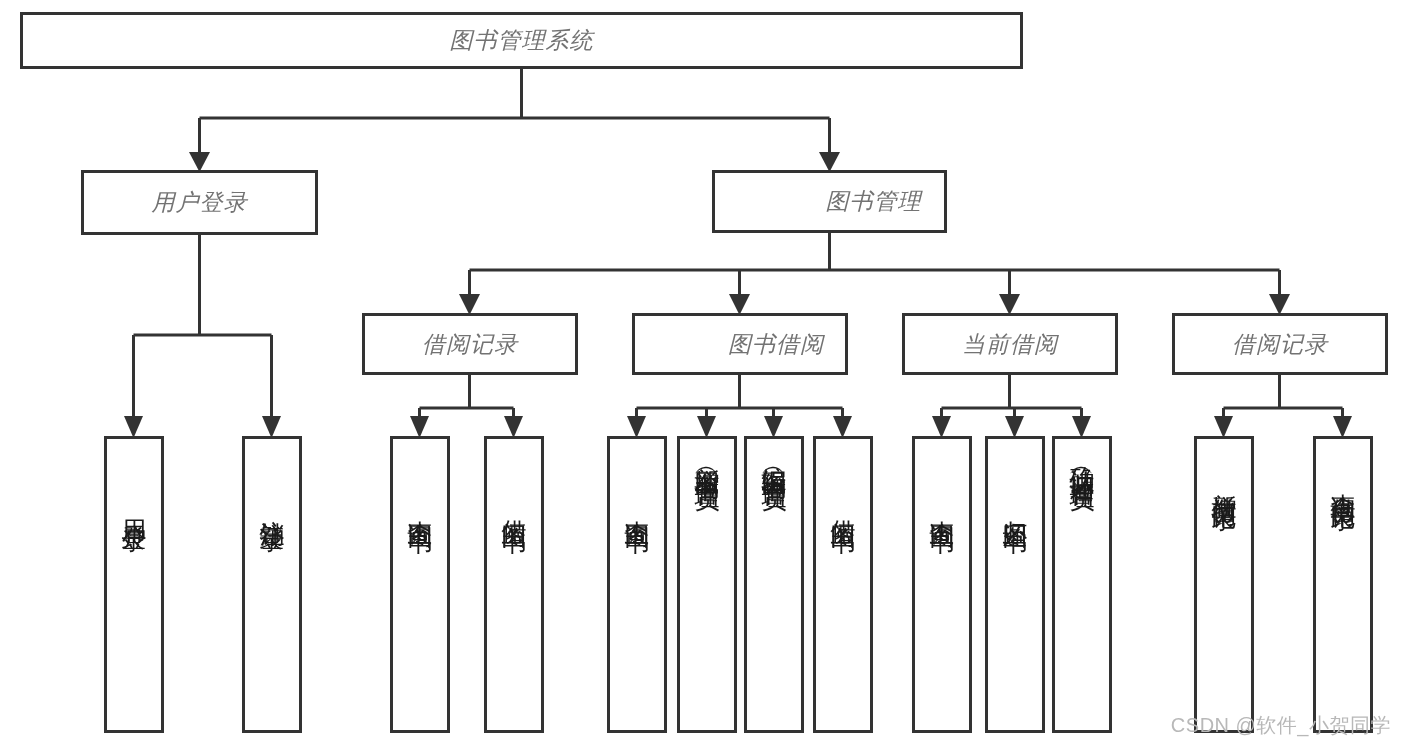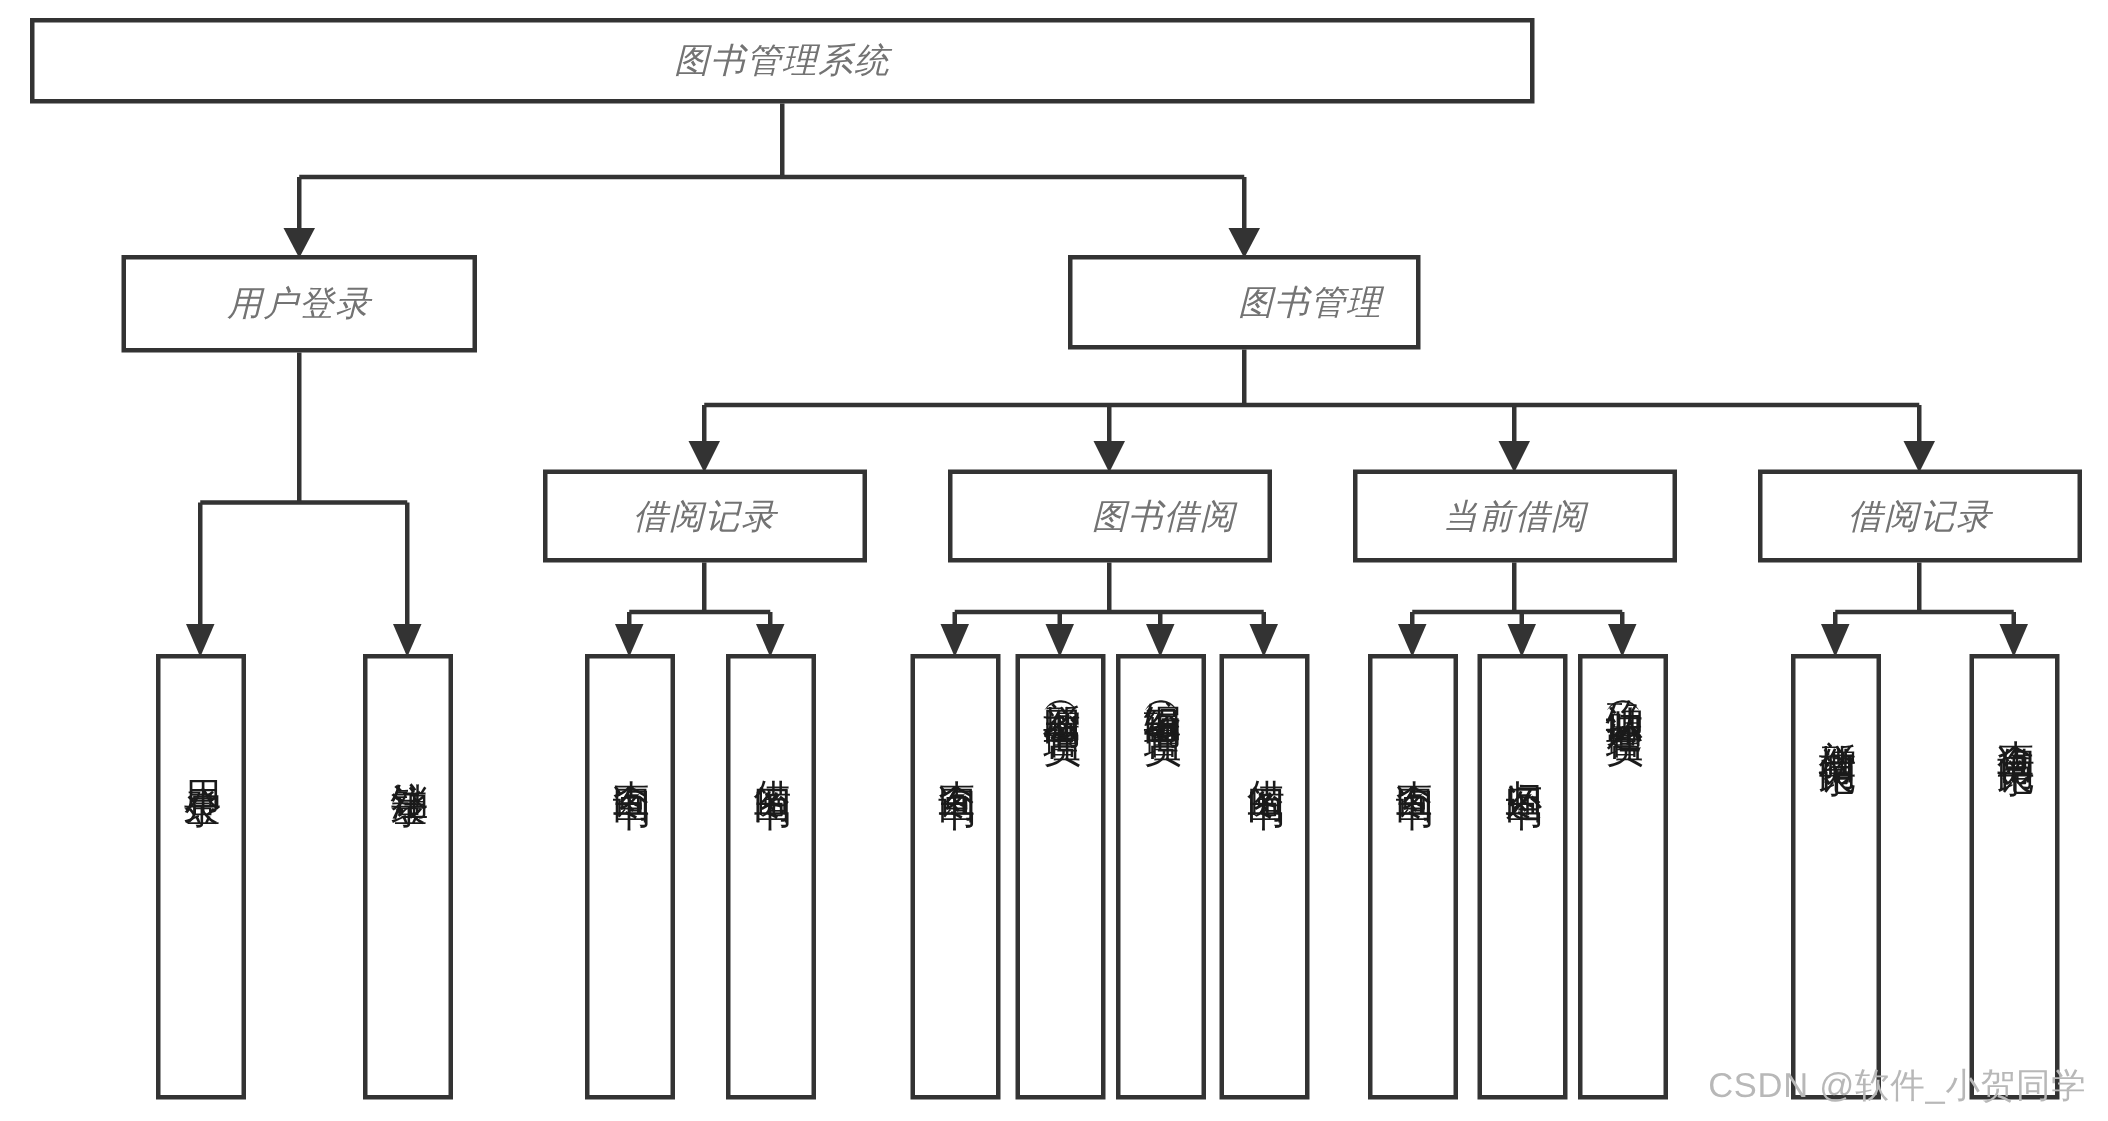--- a/index.html
+++ b/index.html
@@ -64,21 +64,21 @@
     color: #737373;
     white-space: nowrap;
     letter-spacing: 1px;
     font-style: italic;
   }
   #watermark {
     position: absolute;
     right: 14px;
     bottom: 8px;
     font-family: "Liberation Sans", "DejaVu Sans", sans-serif;
-    font-size: 23px;
+    font-size: 20px;
     color: #b8b8b8;
     white-space: nowrap;
     letter-spacing: 0.5px;
   }
 </style>
 </head>
 <body>
 
 <div id="diagram-root">
 

